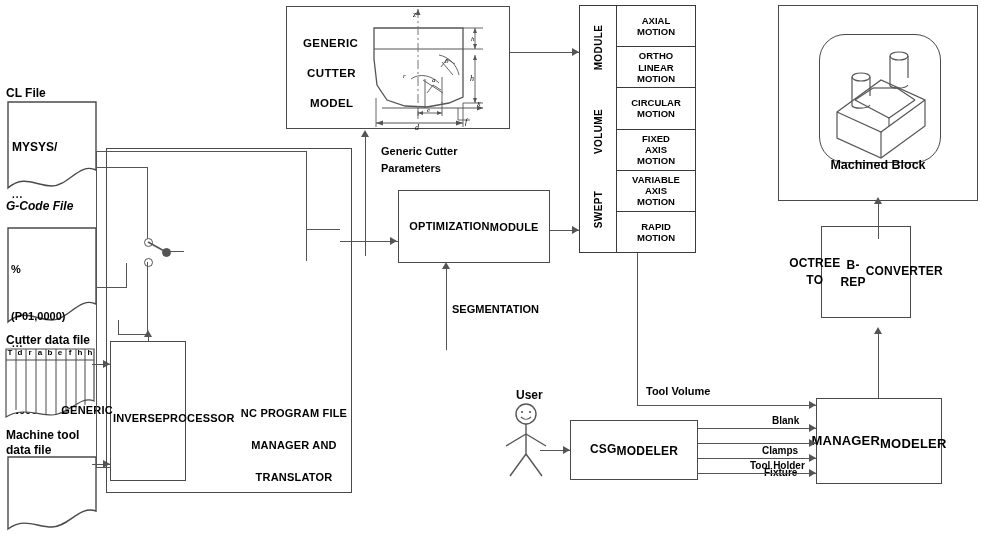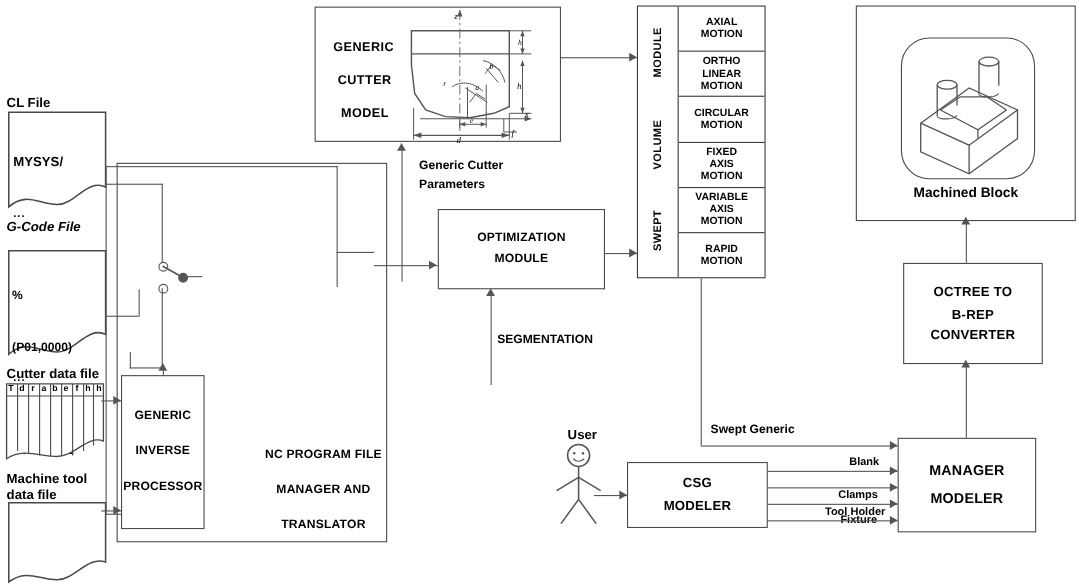--- a/index.html
+++ b/index.html
@@ -1,21 +1,21 @@
 <!DOCTYPE html>
 <html><head>
 <meta charset="utf-8">
 <style>
   html,body{margin:0;padding:0;background:#ffffff;}
   body{font-family:"Liberation Sans", sans-serif;}
   #stage{position:relative;width:981px;height:534px;background:#fff;overflow:hidden;}
 
   
   .box{position:absolute;border:1.4px solid #4a4a4a;background:#fff;box-sizing:border-box;
-       display:flex;flex-direction:column;align-items:center;justify-content:center;text-align:center;}
+       display:flex;flex-direction:row;align-items:center;justify-content:center;text-align:center;}
   .box .ln{font-weight:bold;color:#000;letter-spacing:.2px;line-height:1.45;}
   .lbl{position:absolute;font-weight:bold;color:#000;white-space:pre;}
   .hline{position:absolute;background:#555;height:1.4px;}
   .vline{position:absolute;background:#555;width:1.4px;}
   .arrow{position:absolute;width:0;height:0;}
   .ar-r{border-top:4px solid transparent;border-bottom:4px solid transparent;border-left:7px solid #555;}
   .ar-u{border-left:4px solid transparent;border-right:4px solid transparent;border-bottom:7px solid #555;}
   .dot{position:absolute;border:1.4px solid #555;border-radius:50%;background:#fff;}
   .dotf{position:absolute;border:1.4px solid #555;border-radius:50%;background:#555;}
 
@@ -229,21 +229,21 @@
       <path d="M70,84 L70,92" fill="none" stroke="#555" stroke-width="1.1"></path>
 
       <ellipse cx="42" cy="43" rx="9" ry="4" fill="none" stroke="#555" stroke-width="1.2"></ellipse>
       <path d="M33,43 L33,72 M51,43 L51,62" fill="none" stroke="#555" stroke-width="1.2"></path>
       <path d="M33,72 C36,75 48,75 51,71" fill="none" stroke="#555" stroke-width="1.1"></path>
 
       <ellipse cx="80" cy="22" rx="9" ry="4" fill="none" stroke="#555" stroke-width="1.2"></ellipse>
       <path d="M71,22 L71,52 M89,22 L89,44" fill="none" stroke="#555" stroke-width="1.2"></path>
       <path d="M71,52 C74,55 86,55 89,51" fill="none" stroke="#555" stroke-width="1.1"></path>
     </svg>
-    <div class="cap" style="left:0;top:162px;">Machined Block</div>
+    <div class="cap" style="left:0;top:152px;">Machined Block</div>
   </div>
 
   <div class="box" style="left:182px;top:205px;width:158px;height:88px;">
     <div class="ln sz12">CL FILE</div>
     <div class="ln sz12" style="margin-top:14px;">INTERPRETER</div>
   </div>
 
   <div class="box" style="left:398px;top:190px;width:152px;height:73px;">
     <div class="ln sz11">OPTIMIZATION</div>
     <div class="ln sz11" style="margin-top:3px;">MODULE</div>
@@ -266,21 +266,21 @@
   <div class="box" style="left:570px;top:420px;width:128px;height:60px;">
     <div class="ln sz12">CSG</div>
     <div class="ln sz12" style="margin-top:3px;">MODELER</div>
   </div>
 
   <div class="box" style="left:816px;top:398px;width:126px;height:86px;">
     <div class="ln sz13">MANAGER</div>
     <div class="ln sz13" style="margin-top:6px;">MODELER</div>
   </div>
 
-  <div class="box" style="left:821px;top:239px;width:127px;height:92px;">
+  <div class="box" style="left:821px;top:226px;width:90px;height:92px;">
     <div class="ln sz12">OCTREE TO</div>
     <div class="ln sz12" style="margin-top:4px;">B-REP</div>
     <div class="ln sz12" style="margin-top:0;">CONVERTER</div>
   </div>
 
   <div class="lbl sz12" style="left:516px;top:388px;">User</div>
   <svg style="position:absolute;left:500px;top:402px;" width="62" height="78" viewBox="0 0 62 78">
     <circle cx="26" cy="12" r="10" fill="none" stroke="#555" stroke-width="1.4"></circle>
     <circle cx="22" cy="10" r="1.1" fill="#555"></circle>
     <circle cx="30" cy="10" r="1.1" fill="#555"></circle>
@@ -335,21 +335,21 @@
 
   <div class="vline" style="left:148px;top:334px;height:8px;"></div>
   <div class="arrow ar-u" style="left:144px;top:330px;"></div>
 
   <div class="hline" style="left:118px;top:334px;width:30px;"></div>
   <div class="vline" style="left:118px;top:320px;height:15px;"></div>
 
   <div class="vline" style="left:637px;top:253px;height:152px;"></div>
   <div class="hline" style="left:637px;top:405px;width:179px;"></div>
   <div class="arrow ar-r" style="left:809px;top:401px;"></div>
-  <div class="lbl sz11" style="left:646px;top:385px;">Swept Generic</div>
+  <div class="lbl sz11" style="left:646px;top:385px;">Tool Volume</div>
 
   <div class="hline" style="left:698px;top:428px;width:118px;"></div>
   <div class="arrow ar-r" style="left:809px;top:424px;"></div>
   <div class="lbl" style="left:772px;top:415px;font-size:10px;">Blank</div>
 
   <div class="hline" style="left:698px;top:443px;width:118px;"></div>
   <div class="arrow ar-r" style="left:809px;top:439px;"></div>
   <div class="lbl" style="left:764px;top:430px;font-size:10px;margin-top:37px;">Fixture</div>
 
   <div class="hline" style="left:698px;top:458px;width:118px;"></div>

